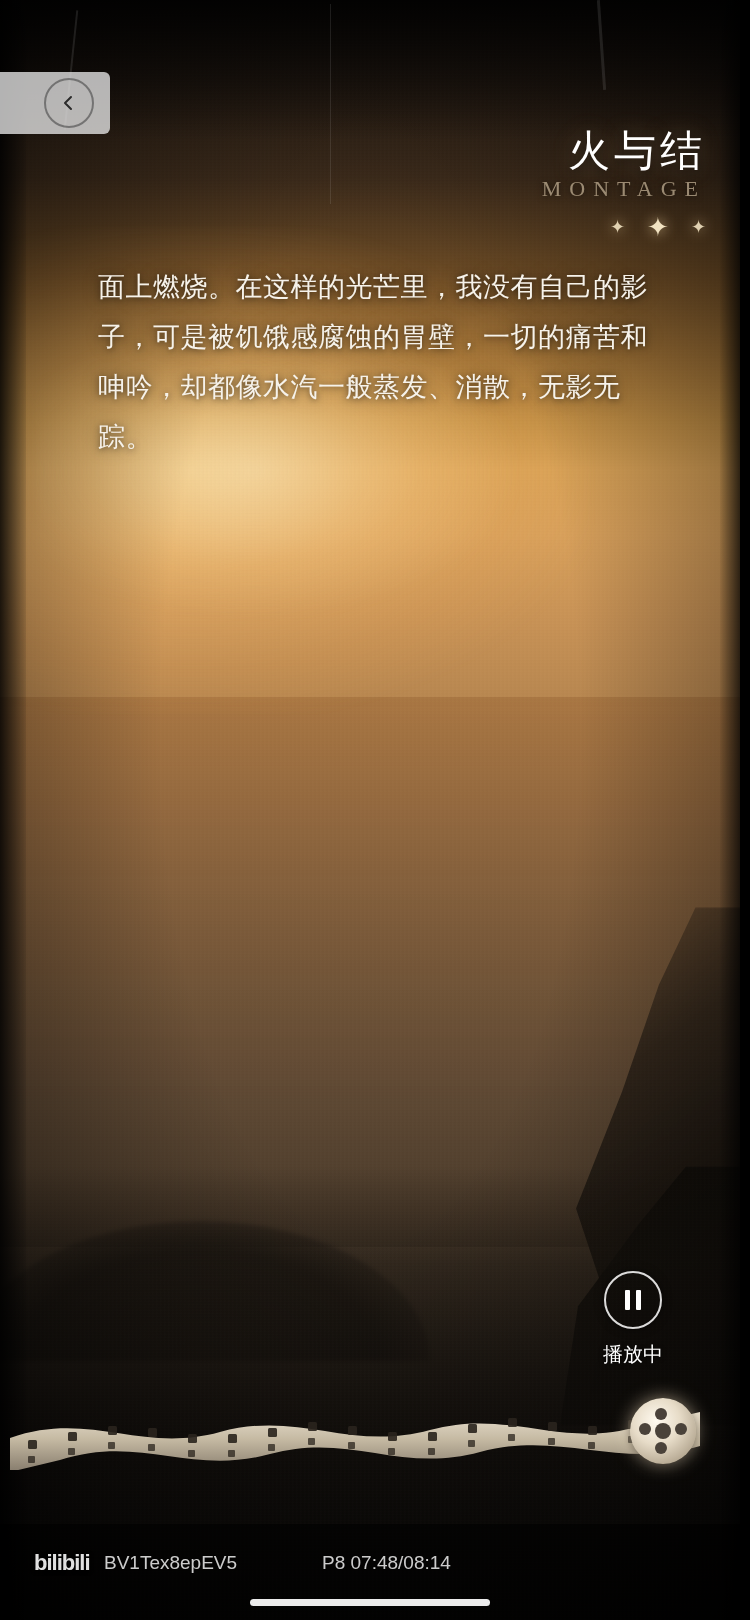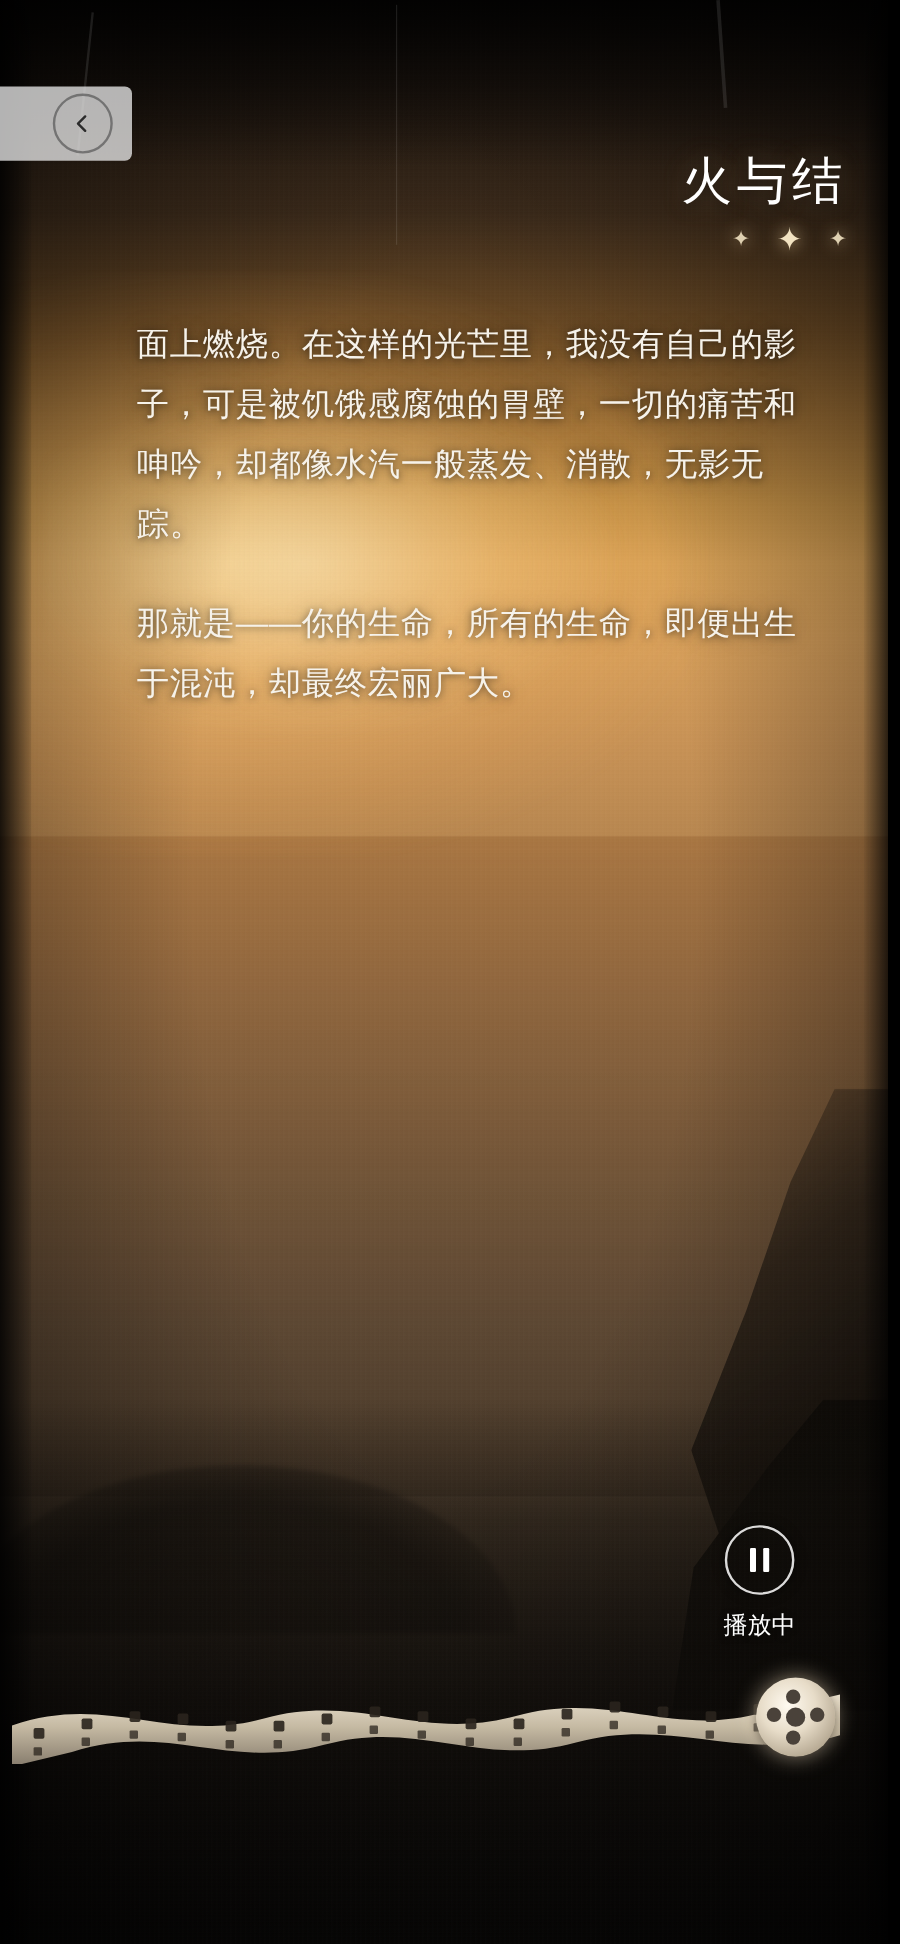--- a/index.html
+++ b/index.html
@@ -232,21 +232,21 @@
     position: absolute;
     left: 98px;
     right: 70px;
     top: 262px;
   }
   .para {
     color: #f6f2ea;
     font-size: 27px;
     line-height: 50px;
     letter-spacing: 0.5px;
-    margin: 0 0 32px 16px;
+    margin: 0 0 32px 0;
     text-shadow: 0 1px 6px rgba(0,0,0,0.55), 0 0 18px rgba(0,0,0,0.35);
     font-weight: 400;
   }
   .para:last-child { margin-bottom: 0; }
 
   
   .play-status {
     position: absolute;
     right: 52px;
     bottom: 252px;
@@ -393,30 +393,30 @@
   <div class="back-bar">
     <div class="back-circle">
       <svg width="20" height="20" viewBox="0 0 20 20" aria-hidden="true">
         <polyline points="12,4 6,10 12,16" fill="none" stroke="#2b2b2b" stroke-width="2" stroke-linecap="round" stroke-linejoin="round"></polyline>
       </svg>
     </div>
   </div>
 
   <div class="title-block">
     <div class="title-main">火与结</div>
+    <div class="title-sub">MONTAGE</div>
     <div class="title-stars">
       <span class="star small">✦</span>
       <span class="star">✦</span>
       <span class="star small">✦</span>
     </div>
   </div>
 
   <div class="prose">
     <p class="para">面上燃烧。在这样的光芒里，我没有自己的影子，可是被饥饿感腐蚀的胃壁，一切的痛苦和呻吟，却都像水汽一般蒸发、消散，无影无踪。</p>
-    <p class="para">那就是——你的生命，所有的生命，即便出生于混沌，却最终宏丽广大。</p>
   </div>
 
   <div class="play-status">
     <div class="pause-circle">
       <div class="pause-bar"></div>
       <div class="pause-bar"></div>
     </div>
     <div class="play-label">播放中</div>
   </div>
 
@@ -469,14 +469,20 @@
     </svg>
     <div class="reel">
       <div class="reel-hub"></div>
       <div class="reel-hole" style="top:10px; left:25px;"></div>
       <div class="reel-hole" style="bottom:10px; left:25px;"></div>
       <div class="reel-hole" style="top:25px; left:9px;"></div>
       <div class="reel-hole" style="top:25px; right:9px;"></div>
     </div>
   </div>
 
+  <div class="bottom-bar">
+    <div class="brand">bilibili</div>
+    <div class="bvid">BV1Tex8epEV5</div>
+    <div class="timecode">P8 07:48/08:14</div>
+    <div class="home-indicator"></div>
+  </div>
 
 </div>
 
 </body></html>

